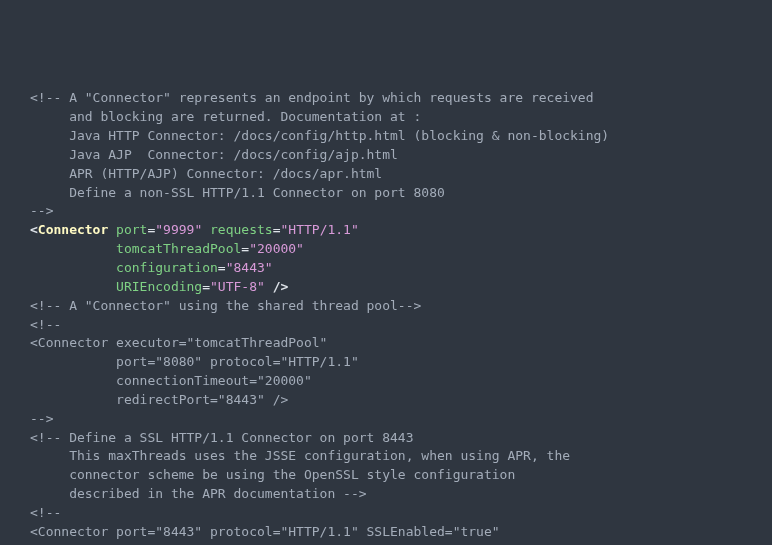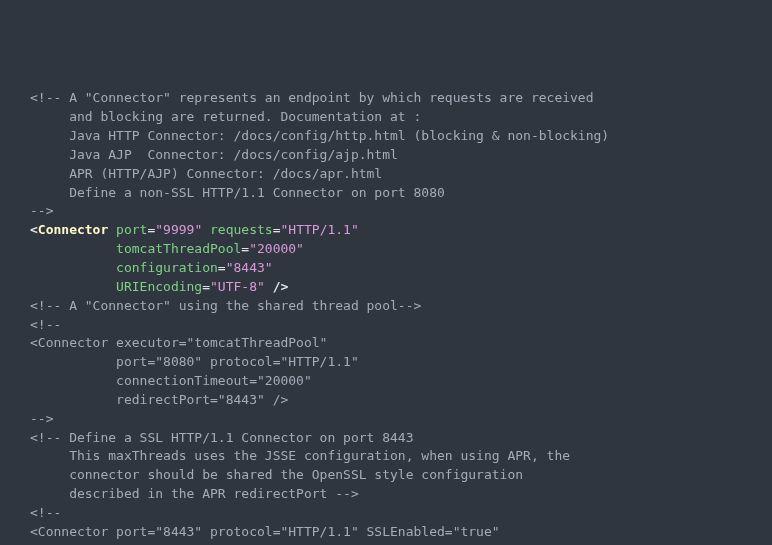--- a/index.html
+++ b/index.html
@@ -39,22 +39,22 @@
            <span class="attr">URIEncoding</span><span class="eq">=</span><span class="val">"UTF-8"</span> <span class="punct">/&gt;</span>
 <span class="cmt">&lt;!-- A "Connector" using the shared thread pool--&gt;</span>
 <span class="cmt">&lt;!--</span>
 <span class="cmt">&lt;Connector executor="tomcatThreadPool"</span>
 <span class="cmt">           port="8080" protocol="HTTP/1.1"</span>
 <span class="cmt">           connectionTimeout="20000"</span>
 <span class="cmt">           redirectPort="8443" /&gt;</span>
 <span class="cmt">--&gt;</span>
 <span class="cmt">&lt;!--</span><span class="cmt"> Define a SSL HTTP/1.1 Connector on port 8443</span>
 <span class="cmt">     This maxThreads uses the JSSE configuration, when using APR, the</span>
-<span class="cmt">     connector should be shared the OpenSSL style configuration</span>
-<span class="cmt">     described in the APR redirectPort </span><span class="cmt">--&gt;</span>
+<span class="cmt">     connector scheme be using the OpenSSL style configuration</span>
+<span class="cmt">     described in the APR documentation </span><span class="cmt">--&gt;</span>
 <span class="cmt">&lt;!--</span>
 <span class="cmt">&lt;Connector port="8443" protocol="HTTP/1.1" SSLEnabled="true"</span>
 <span class="cmt">           maxThreads="150" scheme="https" secure="true"</span>
 
 </div>
 
 
 
 
 </body></html>

